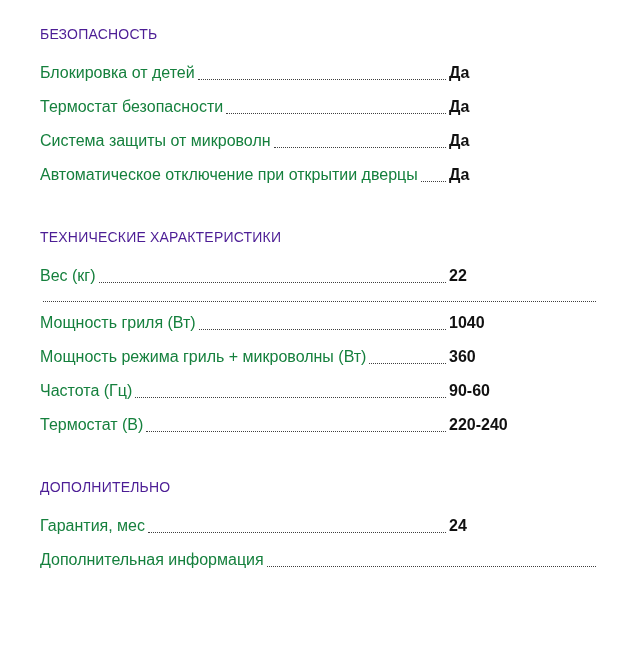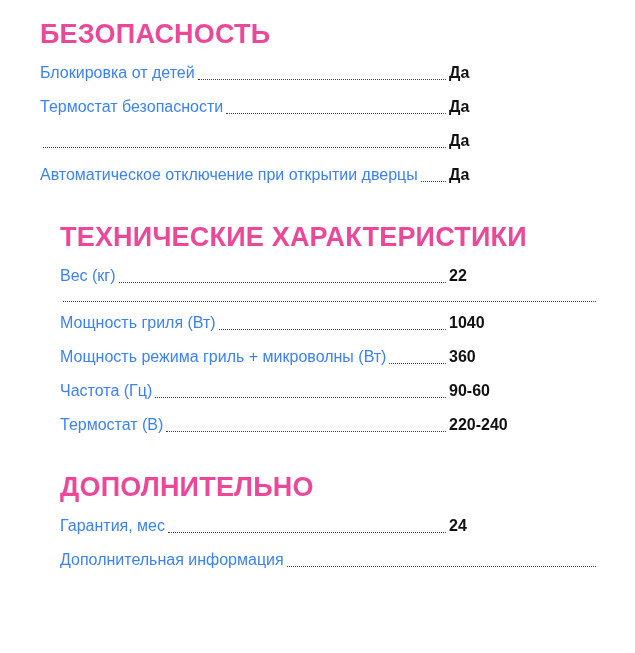--- a/index.html
+++ b/index.html
@@ -11,44 +11,44 @@
   body {
     width: 635px;
     height: 653px;
     overflow: hidden;
     font-family: "Liberation Sans", "DejaVu Sans", sans-serif;
     color: #111111;
     padding: 22px 38px 0 40px;
   }
 
   .spec-section { margin: 0; }
-  .spec-section + .spec-section { margin-top: 39px; margin-left: 20px; }
+  .spec-section + .spec-section { margin-top: 39px; }
 
   .section-title {
-    font-size: 27px;
+    font-size: 14px;
     line-height: 25px;
-    font-weight: 700;
+    font-weight: 400;
     letter-spacing: 0.2px;
-    color: #ec4899;
+    color: #4c1d95;
     margin-bottom: 15px;
   }
 
   .spec-row {
     display: flex;
     align-items: baseline;
     font-size: 16px;
     line-height: 22px;
     margin-bottom: 12px;
   }
   .spec-row:last-child { margin-bottom: 0; }
 
   .spec-label {
     white-space: nowrap;
     font-weight: 400;
-    color: #3b82f6;
+    color: #15803d;
     flex: 0 0 auto;
   }
 
   .leader-line {
     flex: 1 1 auto;
     min-width: 8px;
     height: 0;
     border-bottom: 1px dotted #3f3f3f;
     margin: 0 1px 0 3px;
     transform: translateY(2px);
@@ -72,20 +72,21 @@
     <span class="spec-label">Блокировка от детей</span>
     <span class="leader-line"></span>
     <span class="spec-value">Да</span>
   </div>
   <div class="spec-row">
     <span class="spec-label">Термостат безопасности</span>
     <span class="leader-line"></span>
     <span class="spec-value">Да</span>
   </div>
   <div class="spec-row">
+    <span class="spec-label">Система защиты от микроволн</span>
     <span class="leader-line"></span>
     <span class="spec-value">Да</span>
   </div>
   <div class="spec-row">
     <span class="spec-label">Автоматическое отключение при открытии дверцы</span>
     <span class="leader-line"></span>
     <span class="spec-value">Да</span>
   </div>
 </section>
 

